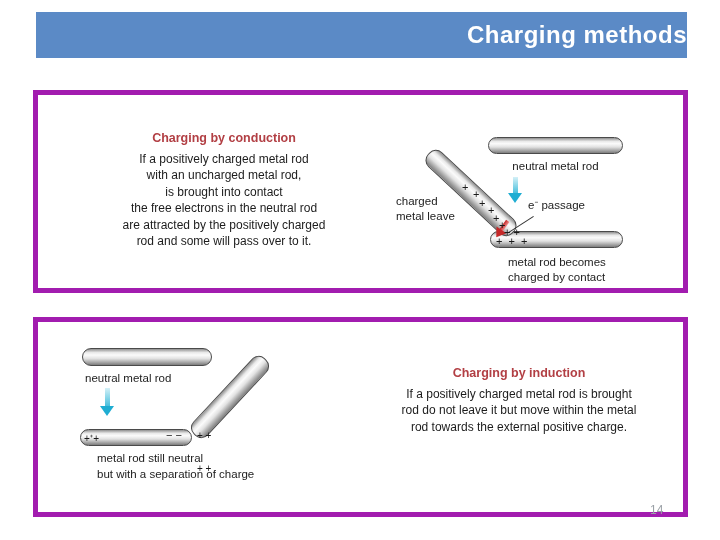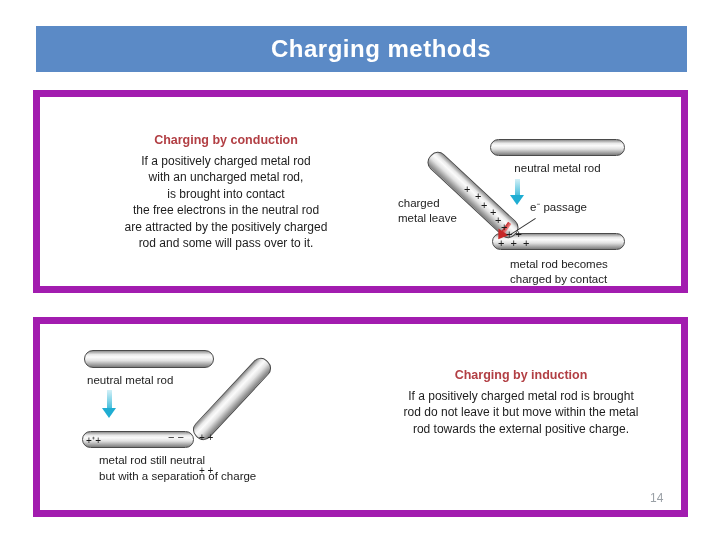--- a/index.html
+++ b/index.html
@@ -1,26 +1,26 @@
 <!DOCTYPE html>
 <html><head>
 <meta charset="utf-8">
 <style>
   * { margin:0; padding:0; box-sizing:border-box; }
   body { background:#fff; font-family:"Liberation Sans", sans-serif; }
   .slide { position:relative; width:720px; height:540px; background:#fff; overflow:hidden; }
 
   
-  .banner { position:absolute; left:36px; top:26px; width:651px; height:46px;
-            background:#5b8ac6; color:#fff; text-align:center; line-height:46px;
+  .banner { position:absolute; left:36px; top:12px; width:651px; height:46px;
+            background:#5b8ac6; color:#fff; text-align:right; line-height:46px;
             font-size:24px; font-weight:bold; letter-spacing:0.5px;padding-left:39px; }
 
   
   .panel { position:absolute; left:33px; width:655px; background:#fff;
-           border:7px solid #a21caf;padding-left:15px; }
+           border:5px solid #a21caf;padding-left:15px; }
   .panel-top { top:90px; height:203px; }
   .panel-bottom { top:317px; height:200px; }
 
   
   .textblock { position:absolute; text-align:center; color:#1c1c1c; }
   .sec-title { font-size:12.5px; font-weight:bold; color:#b23f44; margin-bottom:6px; }
   .body-line { font-size:12px; line-height:16.4px; }
 
   
   .rod { position:absolute; border:1px solid #4a4a4a; border-radius:9px;
@@ -50,21 +50,21 @@
                   transform:rotate(-33deg); z-index:4; }
 
   
   .charge { position:absolute; font-size:11px; color:#1a1a1a; z-index:6; white-space:pre; }
   .charge-small { font-size:10px; }
 
   .rot43 { transform:rotate(43deg); z-index:2; }
   .rotm47 { transform:rotate(-47deg); z-index:2; }
   .z1 { z-index:1; }
 
-  .page-num { position:absolute; left:650px; top:491px; font-size:12px; color:#9aa0a6; z-index:9; }
+  .page-num { position:absolute; left:650px; top:503px; font-size:12px; color:#9aa0a6; z-index:9; }
 </style>
 </head>
 <body>
 
 <div class="slide">
 
   <div class="banner">
     <span>Charging methods</span>
   </div>
 

